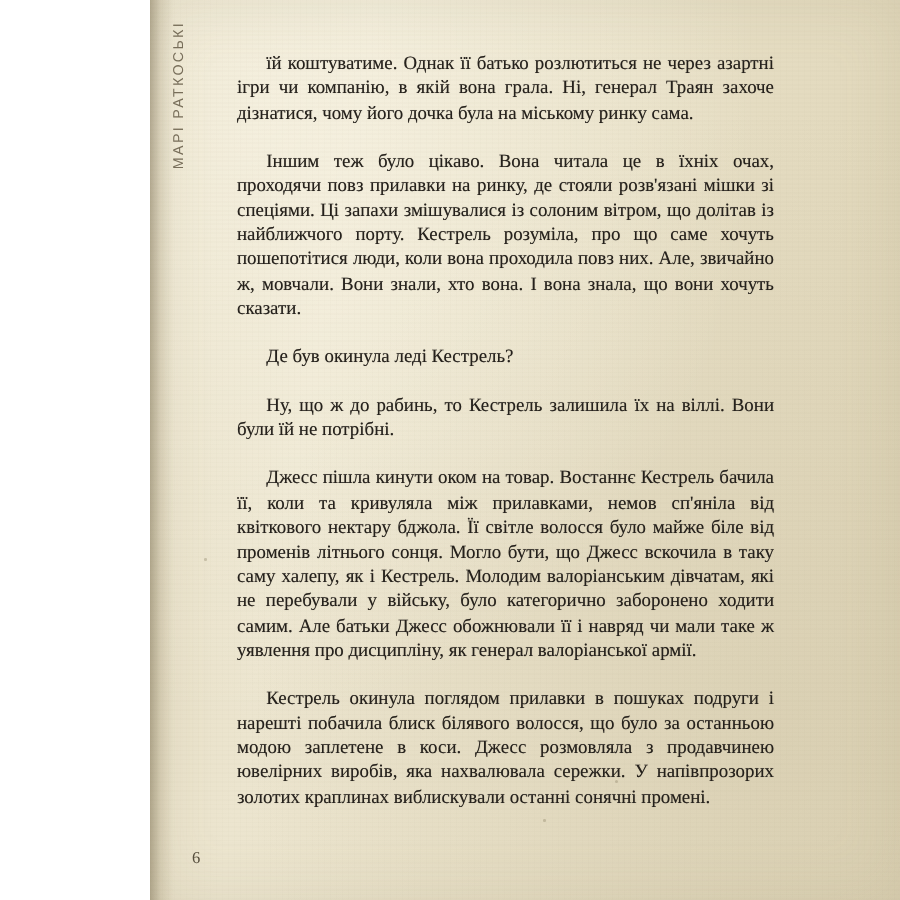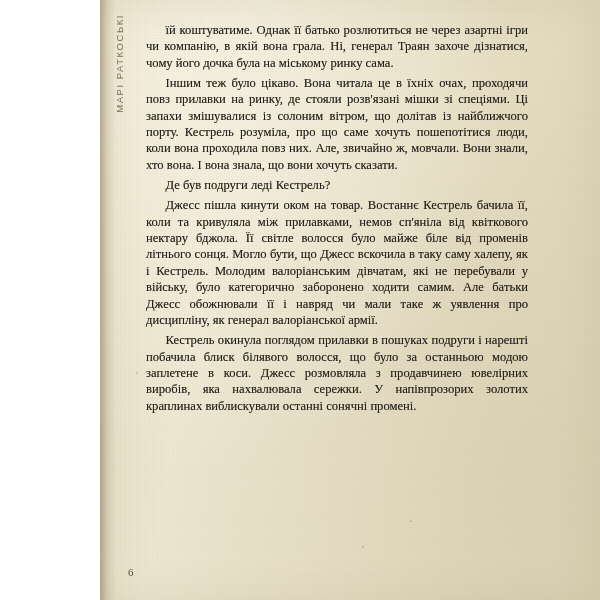--- a/index.html
+++ b/index.html
@@ -97,21 +97,21 @@
     font-family: "Liberation Serif", "DejaVu Serif", serif;
     font-size: 12.6px;
     line-height: 16.35px;
     color: #25211c;
     text-align: justify;
     text-justify: inter-word;
     -webkit-font-smoothing: none;
   }
 
   .text-block p {
-    margin: 4px;
+    margin: 16px;
     text-indent: 1.55em;
     hyphens: manual;
   }
 
   
   .text-block p {
     text-shadow: 0 0 0.45px rgba(40,34,26,0.45);
   }
 
   
@@ -150,21 +150,22 @@
     <div class="speck" style="left:262px; top:546px; width:1.5px; height:1.5px;"></div>
     <div class="speck" style="left:36px; top:372px; width:1.5px; height:1.5px;"></div>
 
     <div class="running-head">
       <span class="running-head-text">МАРІ РАТКОСЬКІ</span>
     </div>
 
     <div class="text-block">
       <p>їй коштуватиме. Однак її батько розлютиться не через азартні ігри чи компанію, в якій вона грала. Ні, генерал Траян захоче дізнатися, чому його дочка була на міському ринку сама.</p>
       <p>Іншим теж було цікаво. Вона читала це в їхніх очах, проходячи повз прилавки на ринку, де стояли розв'язані мішки зі спеціями. Ці запахи змішувалися із солоним вітром, що долітав із найближчого порту. Кестрель розуміла, про що саме хочуть пошепотітися люди, коли вона проходила повз них. Але, звичайно ж, мовчали. Вони знали, хто вона. І вона знала, що вони хочуть сказати.</p>
-      <p>Де був подруги леді Кестрель?</p>
+      <p>Де був окинула леді Кестрель?</p>
+      <p>Ну, що ж до рабинь, то Кестрель залишила їх на віллі. Вони були їй не потрібні.</p>
       <p>Джесс пішла кинути оком на товар. Востаннє Кестрель бачила її, коли та кривуляла між прилавками, немов сп'яніла від квіткового нектару бджола. Її світле волосся було майже біле від променів літнього сонця. Могло бути, що Джесс вскочила в таку саму халепу, як і Кестрель. Молодим валоріанським дівчатам, які не перебували у війську, було категорично заборонено ходити самим. Але батьки Джесс обожнювали її і навряд чи мали таке ж уявлення про дисципліну, як генерал валоріанської армії.</p>
       <p>Кестрель окинула поглядом прилавки в пошуках подруги і нарешті побачила блиск білявого волосся, що було за останньою модою заплетене в коси. Джесс розмовляла з продавчинею ювелірних виробів, яка нахвалювала сережки. У напівпрозорих золотих краплинах виблискували останні сонячні промені.</p>
     </div>
 
     <div class="folio">6</div>
 
   </div>
 </div>
 
 </body></html>

